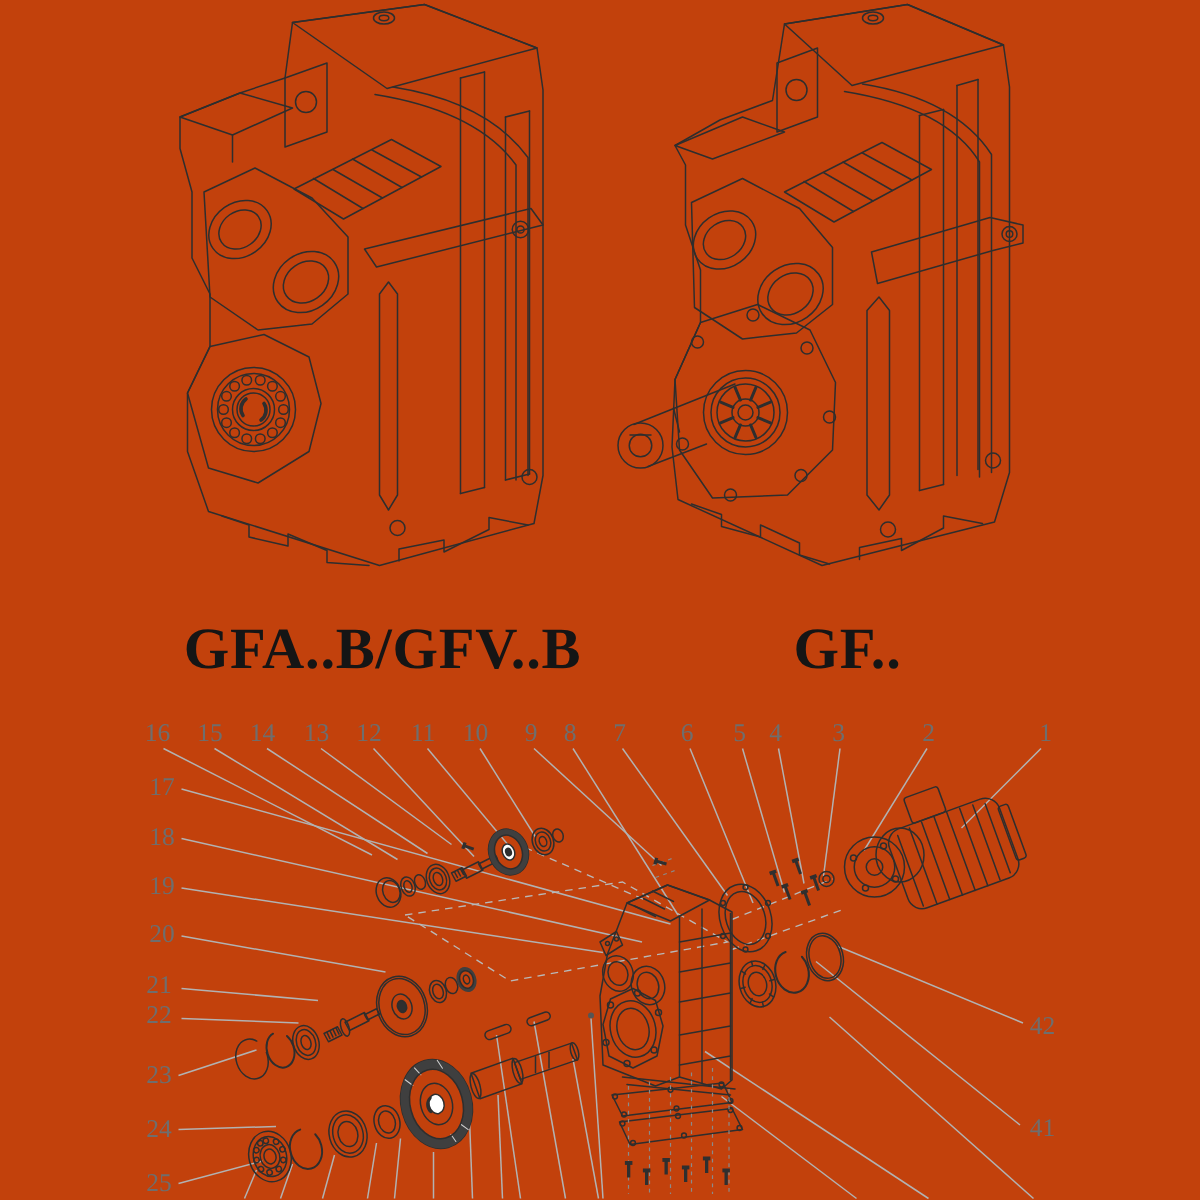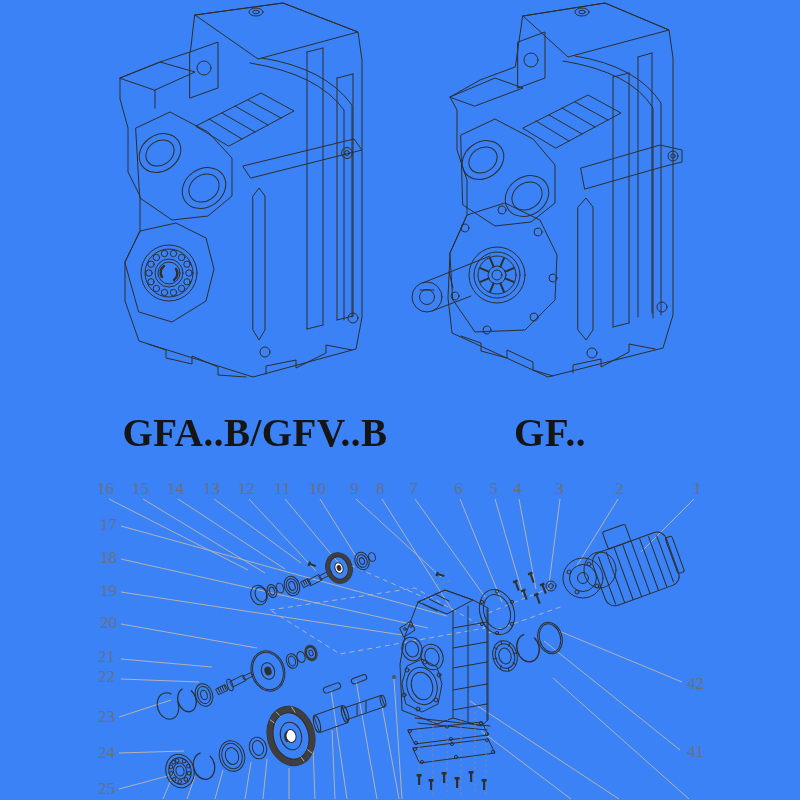--- a/index.html
+++ b/index.html
@@ -1,21 +1,21 @@
 <!DOCTYPE html>
 <html><head>
 <meta charset="utf-8">
 <style>
   html,body{margin:0;padding:0;background:#e9e9e9;}
-  .page{position:relative;width:800px;height:800px;background:#3b82f6;overflow:hidden;
+  .page{position:relative;width:800px;height:800px;background:#c2410c;overflow:hidden;
         font-family:"Liberation Serif",serif;}
   .caption{position:absolute;top:410px;font-weight:bold;font-size:39px;letter-spacing:.5px;
            color:#151515;text-align:center;white-space:nowrap;}
   #capL{left:105px;width:300px;}
-  #capR{left:450px;width:200px;}
+  #capR{left:465px;width:200px;}
   svg{position:absolute;}
   #drawA{left:100px;top:0;}
   #drawB{left:405px;top:0;}
   #exploded{left:85px;top:478px;}
   .ln{stroke:#2e2e2e;stroke-width:1;fill:none;stroke-linejoin:round;stroke-linecap:round;}
   .leader{stroke:#b2b2b2;stroke-width:1;fill:none;}
   .dash{stroke:#b9b9b9;stroke-width:.9;fill:none;stroke-dasharray:5 4;}
   .bdash{stroke:#8a8a8a;stroke-width:.8;fill:none;stroke-dasharray:2.5 3;}
   .dark{fill:#2f2f2f;stroke:none;}
   .pn{font-family:"Liberation Serif",serif;font-size:17px;fill:#6e6e6e;}

